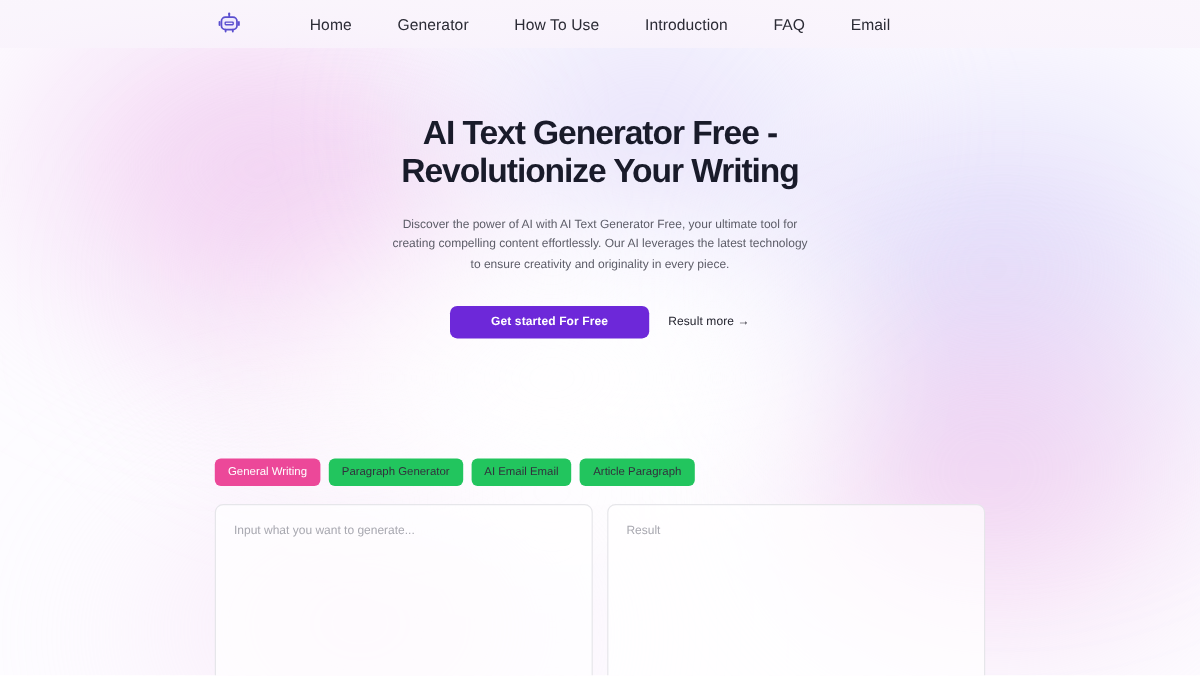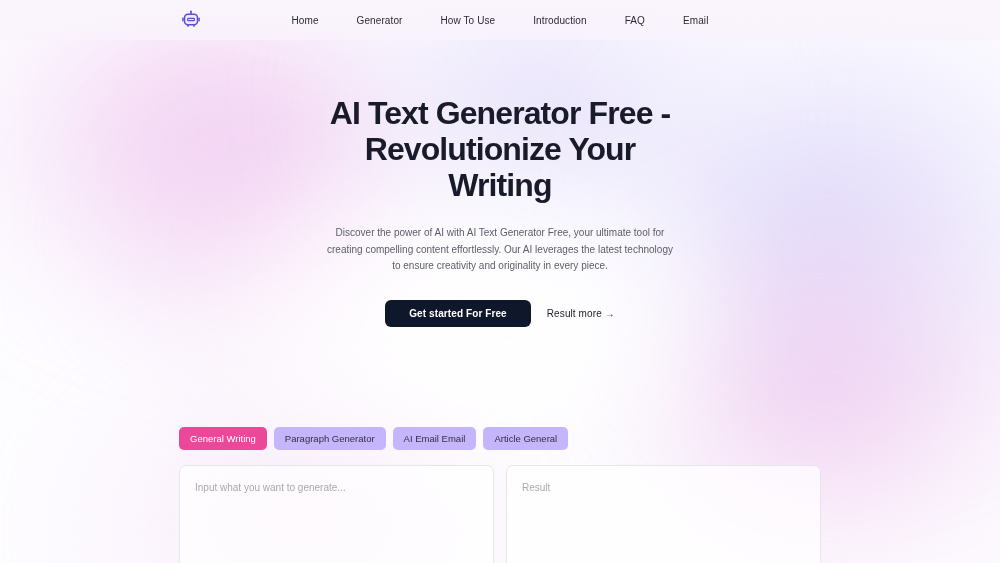--- a/index.html
+++ b/index.html
@@ -67,37 +67,37 @@
     width:22px; height:22px;
   }
   .logo-wrap svg { display:block; }
 
   .main-nav {
     margin:0 auto;
     display:flex; align-items:center;
     gap:0px;
   }
   .nav-link {
-    font-size:10px;
+    font-size:13px;
     color:#2b2b35;
     text-decoration:none;
     padding:0 19px;
     letter-spacing:.1px;
     white-space:nowrap;
     cursor:pointer;
   }
 
   
   .hero {
     position:relative; z-index:2;
     text-align:center;
     padding-top:55px;
   }
   .hero-title {
-    font-size:32px;
+    font-size:28px;
     line-height:1.13;
     font-weight:700;
     color:#191b2a;
     letter-spacing:-.9px;
     max-width:380px;
     margin:0 auto;
   }
   .hero-sub {
     margin:22px auto 0;
     max-width:348px;
@@ -105,27 +105,27 @@
     line-height:1.62;
     color:#5d5d68;
   }
   .hero-cta {
     margin-top:26px;
     display:flex; align-items:center; justify-content:center;
     gap:16px;
   }
   .btn-primary {
     display:inline-flex; align-items:center; justify-content:center;
-    background:#0f172a;
+    background:#6d28d9;
     color:#ffffff;
     font-size:10px;
     font-weight:600;
     border:none;
     border-radius:6px;
-    padding:8px 24px;
+    padding:8px 34px;
     cursor:pointer;
     letter-spacing:.1px;
     font-family:"Liberation Sans", sans-serif;
   }
   .link-secondary {
     font-size:10px;
     color:#23232e;
     text-decoration:none;
     font-weight:500;
     cursor:pointer;
@@ -137,21 +137,21 @@
     position:relative; z-index:2;
     width:642px;
     margin:0 auto;
     padding-top:100px;
   }
   .tab-bar { display:flex; gap:7px; margin-bottom:15px; }
   .tab {
     font-size:9.5px;
     padding:6px 11px;
     border-radius:5px;
-    background:#c4b5fd;
+    background:#22c55e;
     color:#31313c;
     border:none;
     cursor:pointer;
     white-space:nowrap;
     font-family:"Liberation Sans", sans-serif;
   }
   .tab.active { background:#ec4899; color:#ffffff; }
 
   .editor-row { display:flex; gap:12px; }
   .editor-box {
@@ -219,21 +219,21 @@
       <button class="btn-primary">Get started For Free</button>
       <a class="link-secondary" href="#">Result more →</a>
     </div>
   </section>
 
   <section class="playground">
     <div class="tab-bar">
       <button class="tab active">General Writing</button>
       <button class="tab">Paragraph Generator</button>
       <button class="tab">AI Email Email</button>
-      <button class="tab">Article General</button>
+      <button class="tab">Article Paragraph</button>
     </div>
 
     <div class="editor-row">
       <textarea class="editor-box" placeholder="Input what you want to generate..." style=""></textarea>
       <textarea class="editor-box" placeholder="Result" style=""></textarea>
     </div>
   </section>
 
 </div>
 

